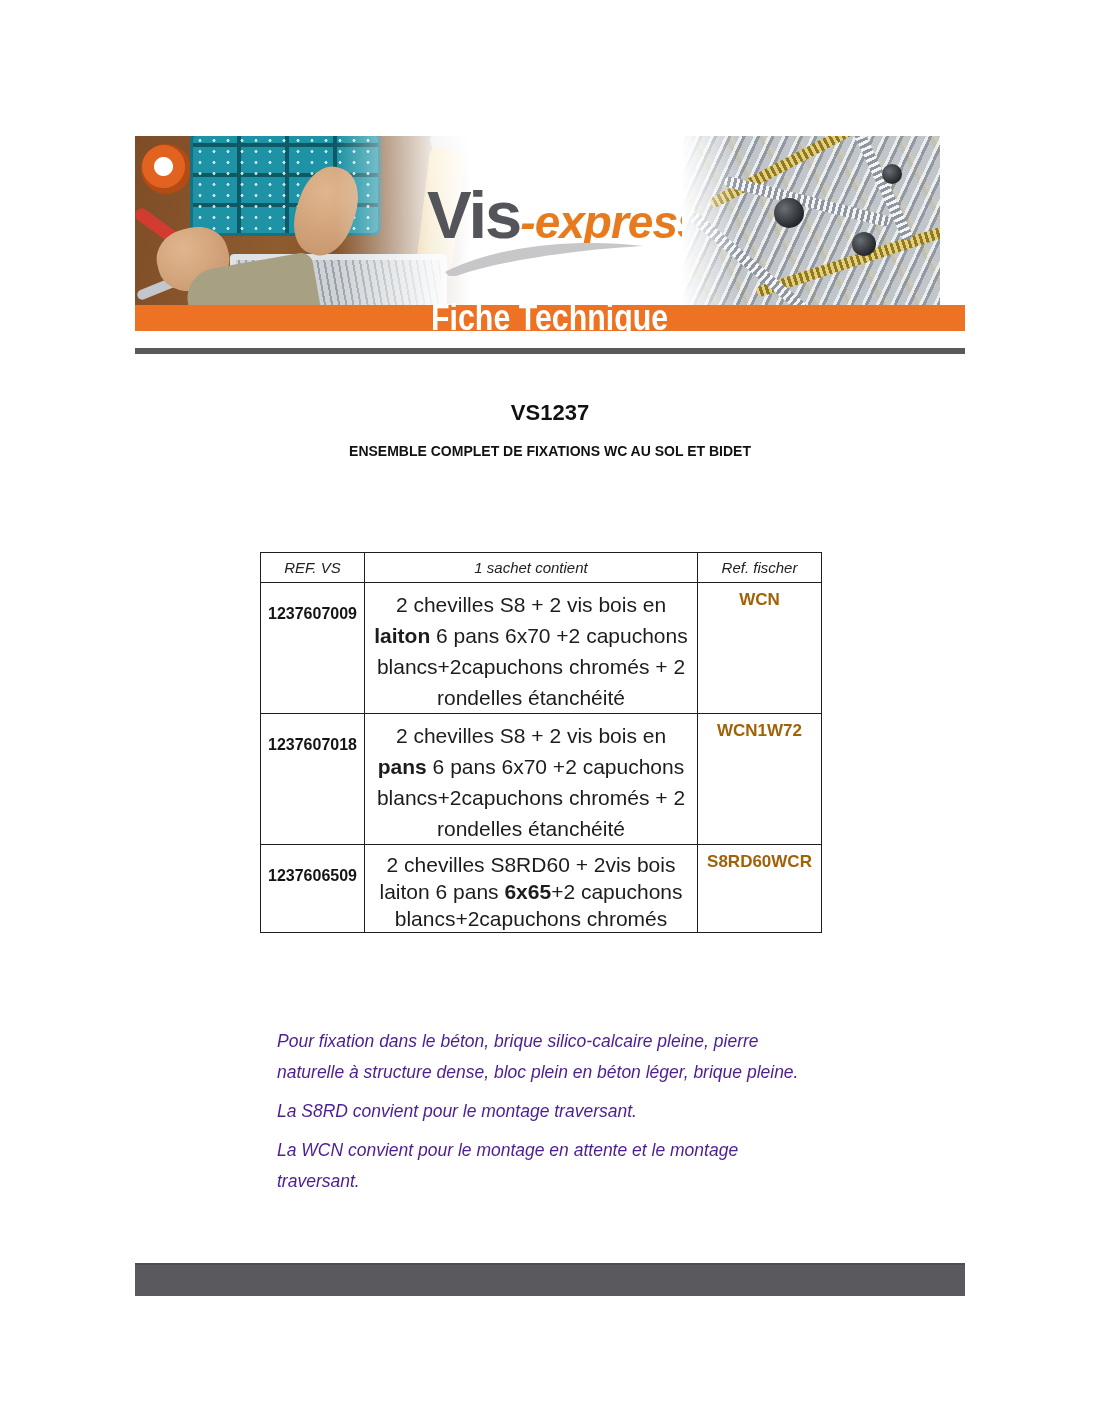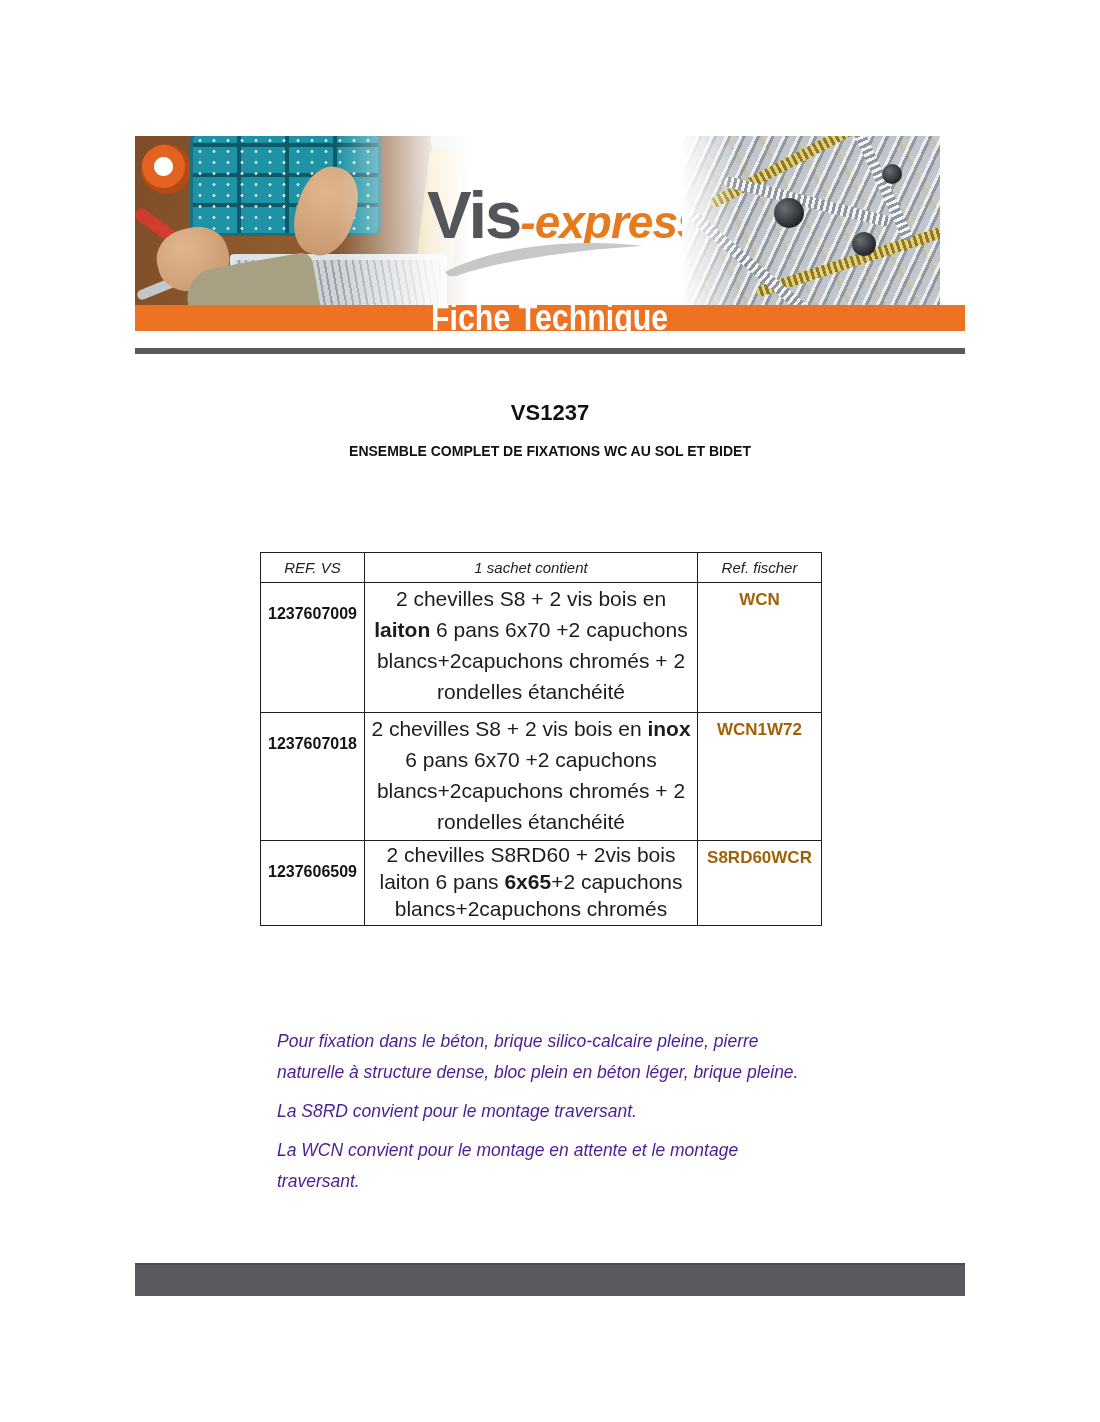--- a/index.html
+++ b/index.html
@@ -76,21 +76,21 @@
 
   
   table.spec { position:absolute; left:260px; top:552px; width:561px; border-collapse:collapse;
     table-layout:fixed; }
   table.spec td, table.spec th { border:1.5px solid #1f1f1f; vertical-align:top; overflow:hidden; }
   table.spec tr.head { height:30px; }
   table.spec tr.head th { vertical-align:middle; font-style:italic; font-weight:400; font-size:15px;
     text-align:center; color:#222; }
   tr.r0 { height:130px; } tr.r1 { height:128px; } tr.r2 { height:85px; } tr.r3 { height:92px; }
   td.c1 { text-align:left; padding:22px 4px 0 7px; font-weight:700; font-size:16px; color:#141414; }
-  td.c2 { text-align:center; padding:0 6px 0; font-size:21px; color:#1c1c1c; }
+  td.c2 { text-align:center; padding:6px 6px 0; font-size:21px; color:#1c1c1c; }
   td.c3 { text-align:center; padding:7px 2px 0; font-weight:700; font-size:17px; color:#a16207; }
   tr.r0 td.c2, tr.r1 td.c2 { line-height:31px; }
   tr.r2 td.c2 { line-height:27px; }
   tr.r3 td.c2 { line-height:29px; }
 
   
   .notes { position:absolute; left:277px; top:1026px; width:534px; font-style:italic;
     font-size:17.5px; color:#4c1d95; }
   .notes p { margin:0 0 8px 0; line-height:31px; }
   .notes p.narrow { width:478px; }
@@ -161,21 +161,21 @@
       <th>1 sachet contient</th>
       <th>Ref. fischer</th>
     </tr>
     <tr class="r0">
       <td class="c1">1237607009</td>
       <td class="c2"><span>2 chevilles S8 + 2 vis bois en </span><b>laiton</b><span> 6 pans 6x70 +2 capuchons blancs+2capuchons chromés + 2 rondelles étanchéité</span></td>
       <td class="c3">WCN</td>
     </tr>
     <tr class="r1">
       <td class="c1">1237607018</td>
-      <td class="c2"><span>2 chevilles S8 + 2 vis bois en </span><b>inox</b><span> 6 pans 6x70 +2 capuchons blancs+2capuchons chromés + 2 rondelles étanchéité</span></td>
+      <td class="c2"><span>2 chevilles S8 + 2 vis bois en </span><b>pans</b><span> 6 pans 6x70 +2 capuchons blancs+2capuchons chromés + 2 rondelles étanchéité</span></td>
       <td class="c3">WCN1W72</td>
     </tr>
     <tr class="r2">
       <td class="c1">1237606509</td>
       <td class="c2"><span>2 chevilles S8RD60 + 2vis bois laiton 6 pans </span><b>6x65</b><span>+2 capuchons blancs+2capuchons chromés</span></td>
       <td class="c3">S8RD60WCR</td>
     </tr>
   </tbody>
     </table>
 

